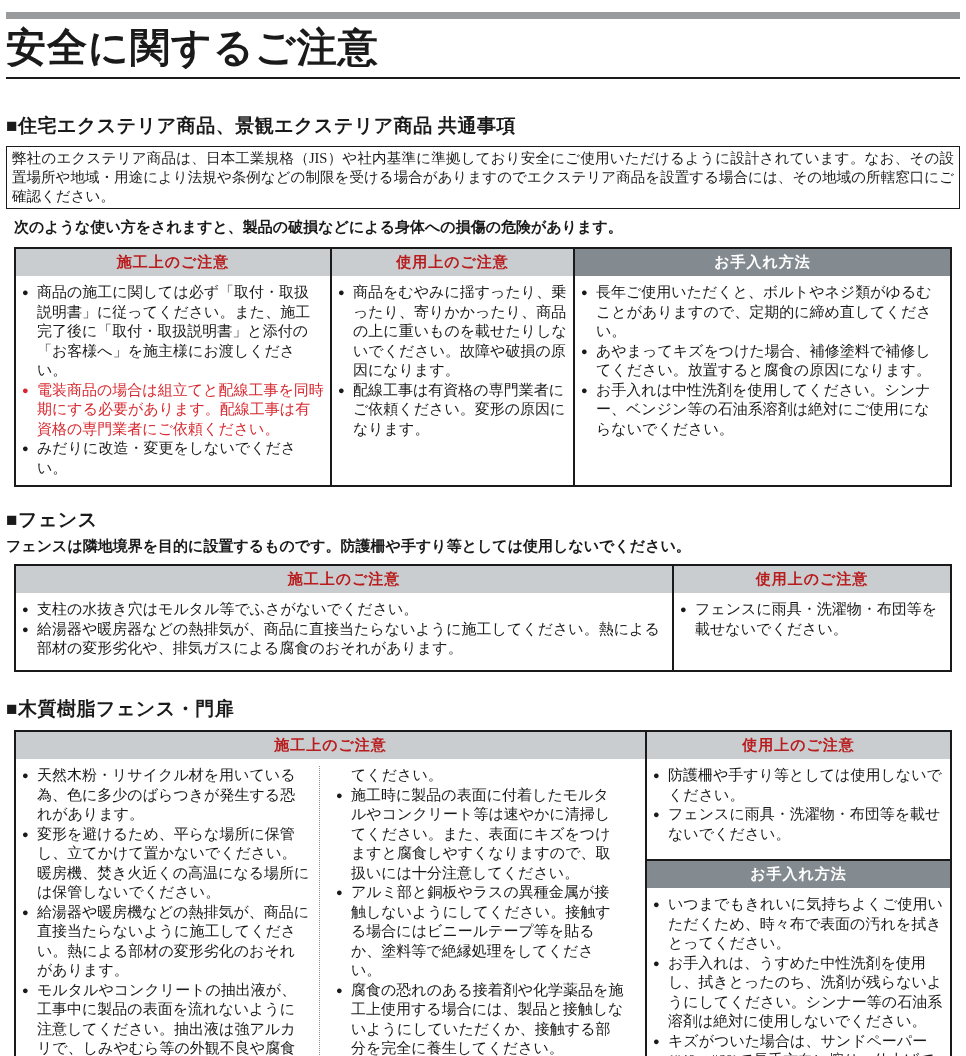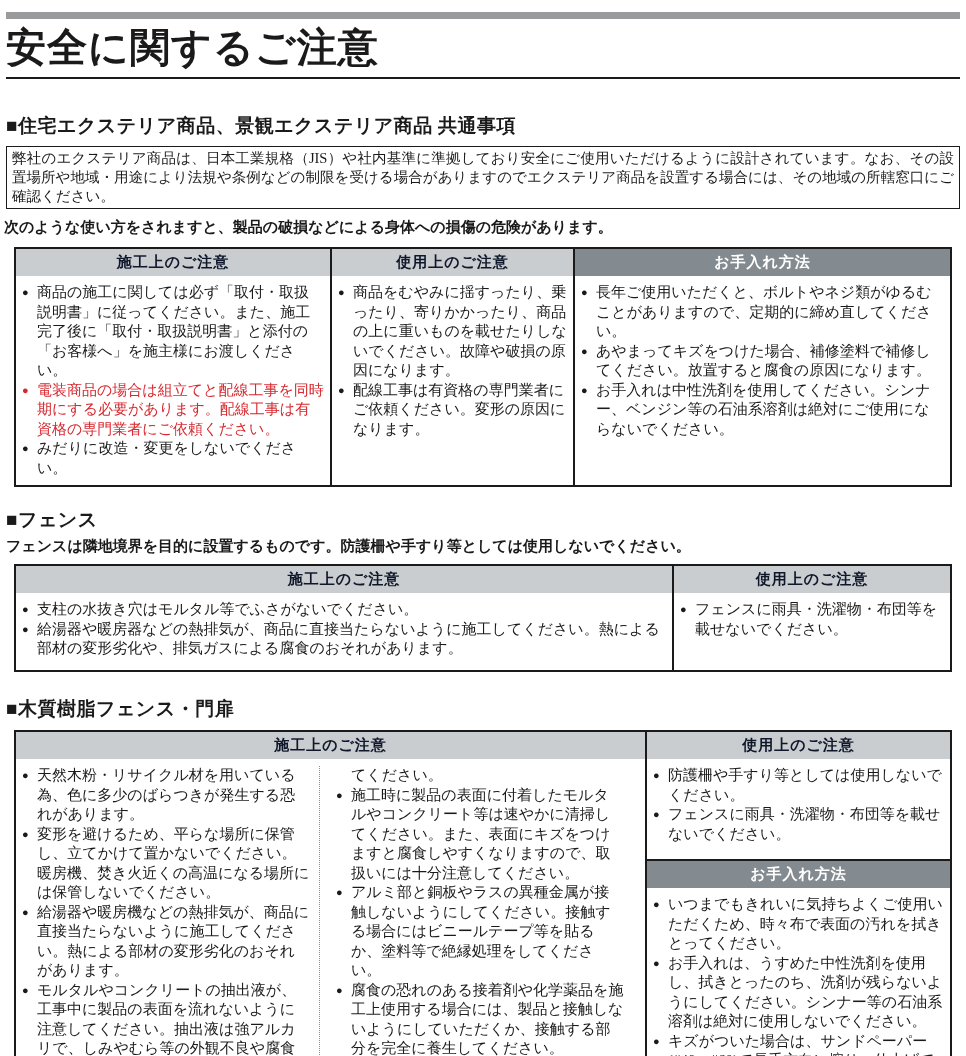--- a/index.html
+++ b/index.html
@@ -11,34 +11,34 @@
   .topbar{margin:12px 0 0 6px;width:954px;height:7px;background:#999b9d;}
   .page-title{margin:6px 0 0 6px;font-size:40px;font-weight:bold;letter-spacing:1px;line-height:1.15;}
   .title-rule{margin:6px 0 0 6px;width:954px;border:0;border-top:2px solid #1a1a1a;}
   .sec-heading{margin:34px 12px 0 6px;font-size:19px;font-weight:bold;letter-spacing:0.5px;}
   .sec-heading.tight{margin-top:20px;}
   .sec-heading.wood{margin-top:24px;}
   .boxed-note{
     margin:7px 6px 0 6px;border:1px solid #1a1a1a;padding:2px 5px;
     font-size:14.5px;line-height:19px;text-align:justify;
   }
-  .warning-line{margin:9px 0 9px 4px;font-size:15px;font-weight:bold;}
+  .warning-line{margin:9px 0 9px 14px;font-size:15px;font-weight:bold;}
   .note-line{margin:4px 0 0 6px;font-size:15px;font-weight:bold;}
 
   .tbl{margin:10px 0 0 14px;width:938px;border:2px solid #1a1a1a;display:grid;background:#fff;box-sizing:border-box;}
   .tbl1{grid-template-columns:314px 243px 1fr;min-height:203px;}
   .tbl2{margin-top:8px;grid-template-columns:656px 1fr;min-height:108px;}
   .tbl3{margin-top:8px;grid-template-columns:629px 1fr;min-height:338px;}
   .col{box-sizing:border-box;}
   .bl{border-left:2px solid #1a1a1a;}
   .th{
     height:27px;display:flex;align-items:center;justify-content:center;
     font-size:15px;font-weight:bold;letter-spacing:1px;
   }
-  .th.light{background:var(--hl,#c9cdd0);color:#0f172a;}
+  .th.light{background:var(--hl,#c9cdd0);color:#b91c1c;}
   .th.dark{background:var(--hd,#848b90);color:#fff;}
   .th.bt{border-top:2px solid #1a1a1a;}
 
   ul.notice{list-style:none;margin:7px 6px;padding:0;font-size:15px;line-height:19.5px;}
   li.notice-item{position:relative;padding-left:15px;margin:0;}
   li.notice-item::before{content:"●";position:absolute;left:0;top:0;font-size:11px;}
   li.cont{padding-left:15px;}
   li.red{color:var(--red,#d7282f);}
   ul.usage-mid{min-height:86px;}
 

